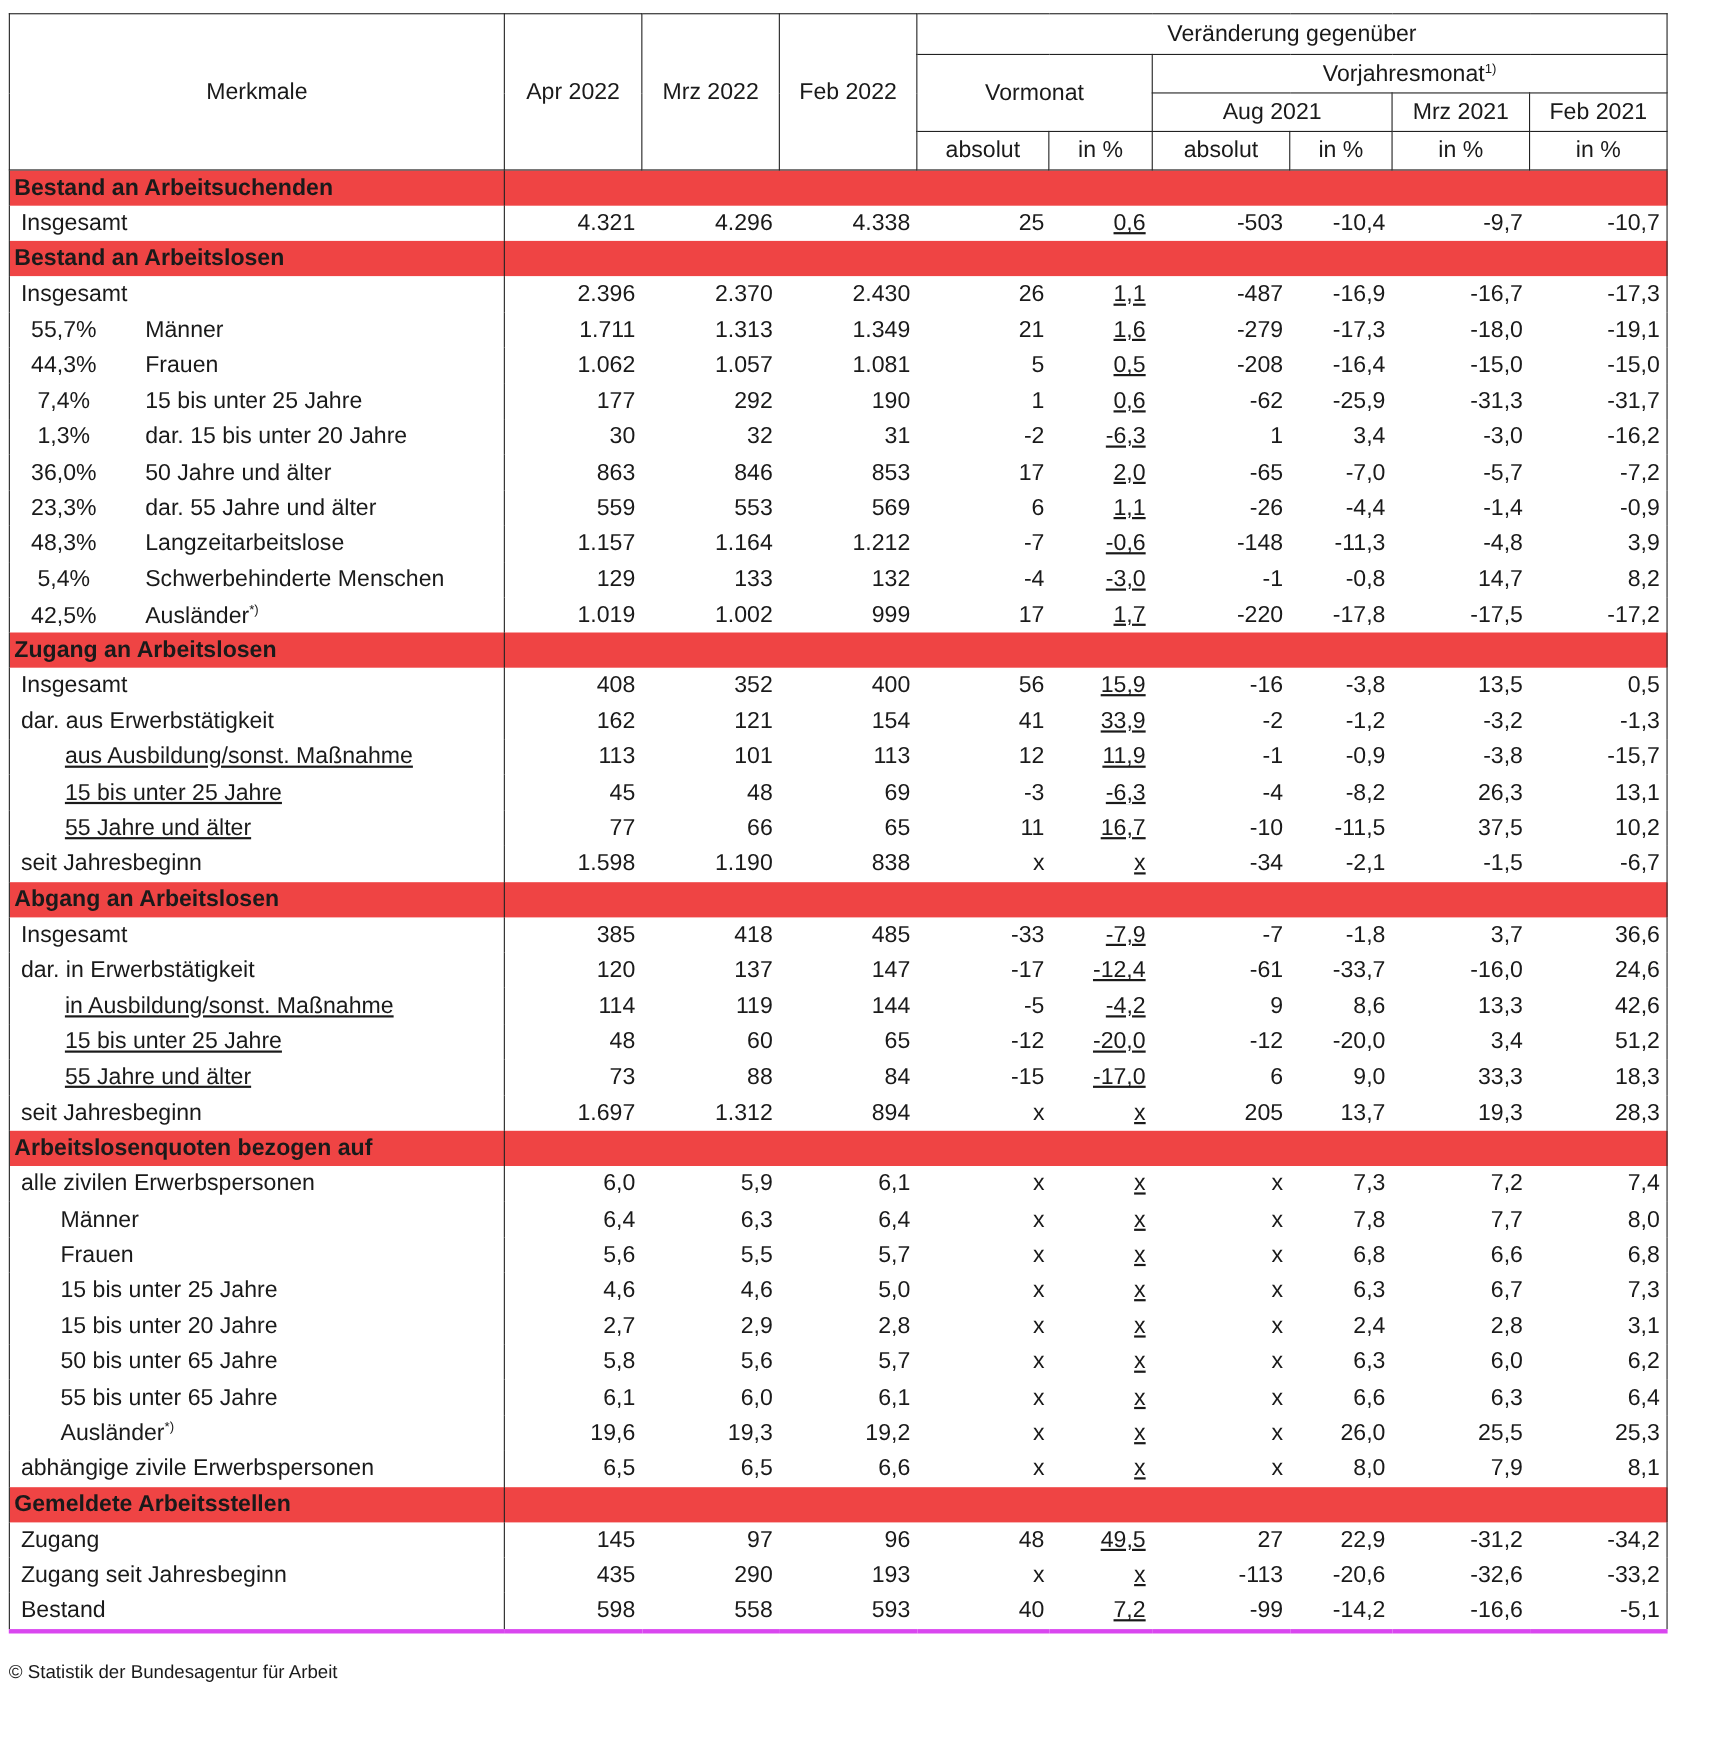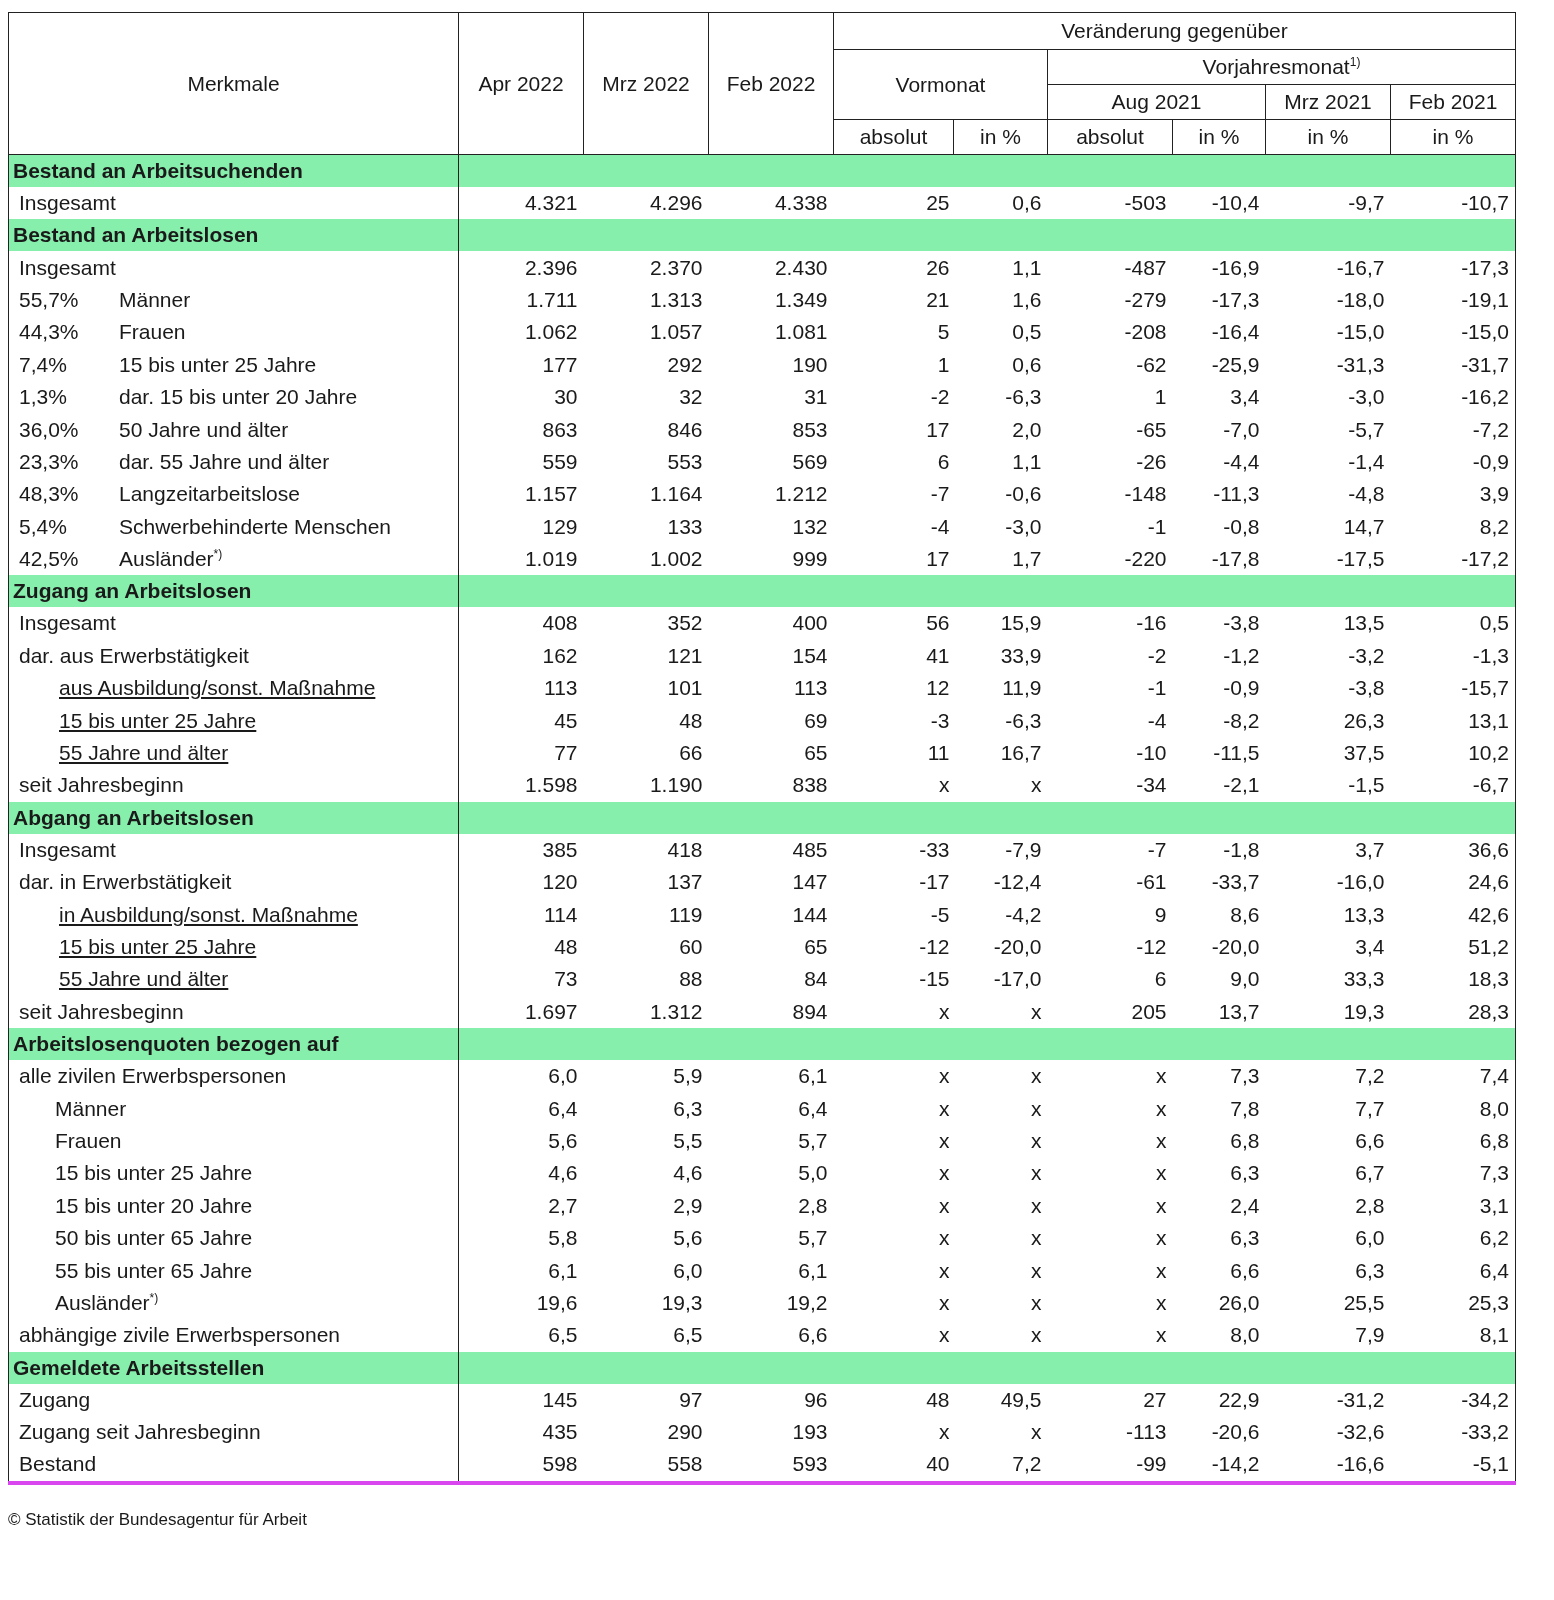--- a/index.html
+++ b/index.html
@@ -14,30 +14,30 @@
   col.c7 { width: 93px; }
   col.c8 { width: 125px; }
   col.c9 { width: 125px; }
   thead th { font-weight: normal; border: 1.5px solid #222; text-align: center; padding: 0; }
   thead tr.h1 th { height: 36px; }
   thead tr.h2 th { height: 34px; }
   thead tr.h3 th { height: 34px; }
   thead tr.h4 th { height: 34px; }
   tbody td { padding: 0 6px 0 0; text-align: right; white-space: nowrap; height: 32.4px; }
   tbody td.lbl { text-align: left; padding-left: 10px; border-right: 1.5px solid #222; }
-  tbody tr.sec td { background: #86efac; font-weight: bold; height: 32px; }
+  tbody tr.sec td { background: #ef4444; font-weight: bold; height: 32px; }
   tbody tr.sec td.lbl { padding-left: 4px; }
   tbody tr td:first-child { border-left: 1.5px solid #222; }
   tbody tr td:last-child { border-right: 1.5px solid #222; padding-right: 6px; }
   tbody tr.last td { border-bottom: 4px solid #d946ef; }
-  .pct { display: inline-block; width: 78px; text-align: left; margin-right: 22px; }
+  .pct { display: inline-block; width: 78px; text-align: center; margin-right: 35px; }
   .ind1 { padding-left: 50px !important; text-decoration: underline; }
   .ind2 { padding-left: 46px !important; }
   td.c-vabs { padding-right: 4px; }
-  td.c-vpct { padding-right: 6px; }
+  td.c-vpct { padding-right: 6px; text-decoration: underline; }
   td.c-aabs { padding-right: 6px; }
   sup { font-size: 12px; }
   #foot { position: absolute; left: 8px; top: 1506px; width: 1507px; font-size: 17px; }
   #foot .row { display: flex; justify-content: space-between; height: 28px; line-height: 28px; }
 </style>
 </head>
 <body>
 
 <div id="wrap">
   <table>

